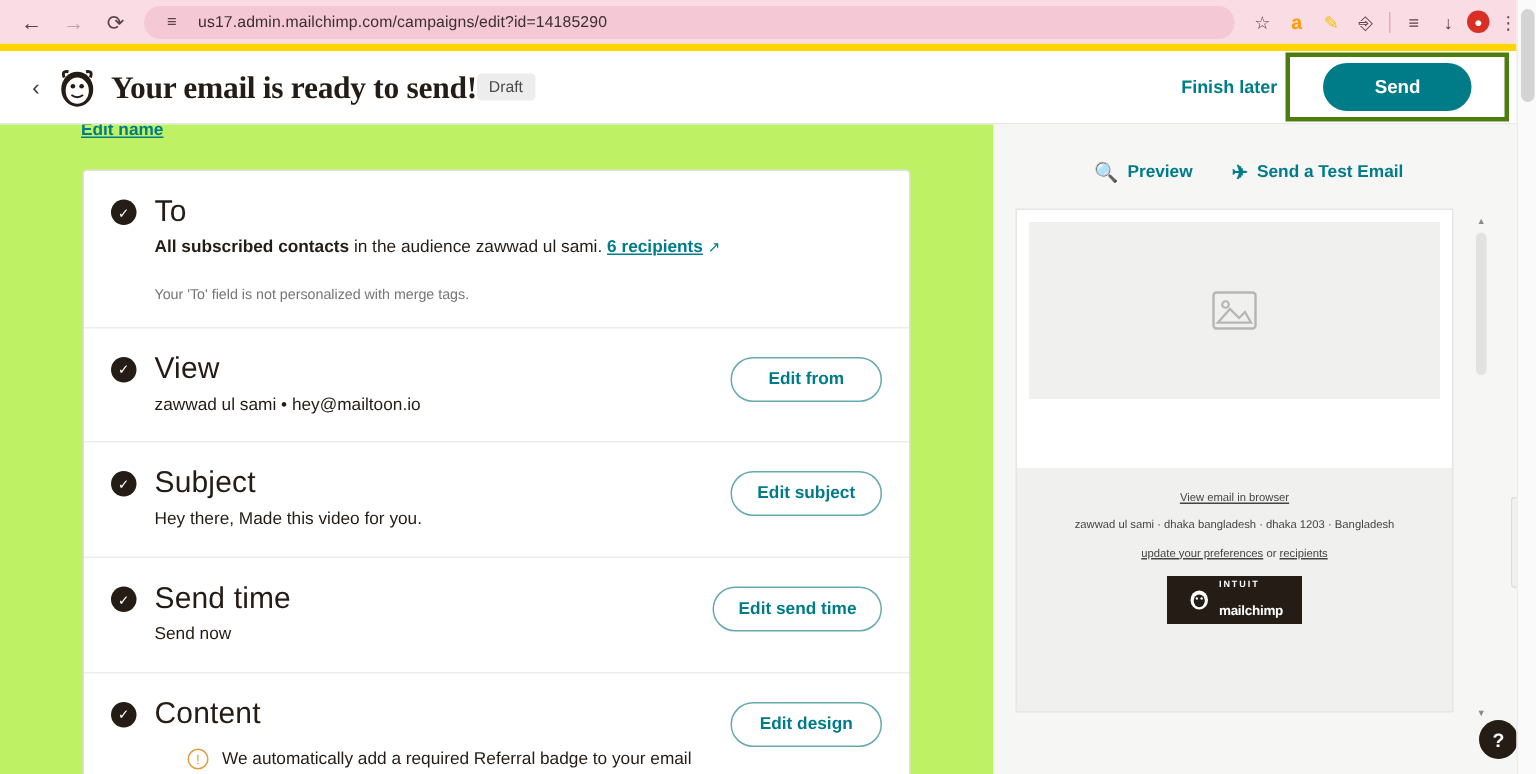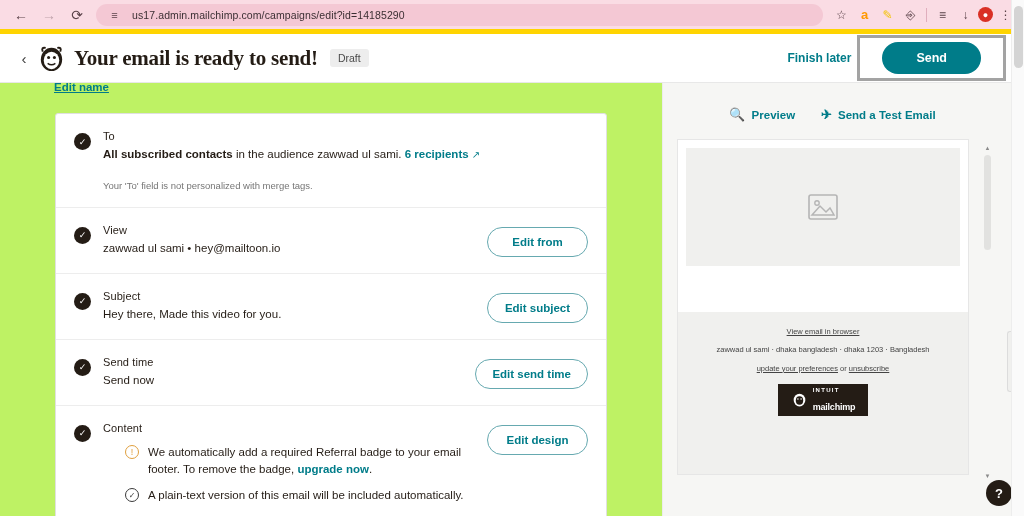--- a/index.html
+++ b/index.html
@@ -50,32 +50,32 @@
     padding: 0 14px; position: relative;
   }
   #back-chevron { font-size: 15px; color: #3b3b3b; width: 20px; text-align: center; }
   #mc-logo { width: 31px; height: 31px; margin: 0 7px 0 2px; flex: 0 0 auto; }
   #page-title {
     font-family: "Liberation Serif", serif;
     font-size: 21px; font-weight: bold; color: #241c15;
     letter-spacing: -.2px; white-space: nowrap;
   }
   #draft-badge {
-    margin-left: 12px; background: #ededed; color: #4a4a4a;
+    background: #ededed; color: #4a4a4a;
     font-size: 10.5px; padding: 3px 8px; border-radius: 3px;
   }
   #header-right {
     margin-left: auto; display: flex; align-items: center; gap: 0;
   }
   #finish-later {
     font-size: 12px; color: #007c89; font-weight: bold;
     margin-right: 6px; white-space: nowrap; text-align: center;
   }
   #send-highlight {
-    border: 3px solid #a3a3a3; background: #fff;
+    border: 3px solid #4d7c0f; background: #fff;
     padding: 4px 22px; margin-right: 4px;
   }
   #send-button {
     background: #007c89; color: #fff; border: none;
     font-size: 12.5px; font-weight: bold;
     padding: 9px 34px; border-radius: 20px;
     font-family: "Liberation Sans", sans-serif; cursor: pointer;
   }
 
   
@@ -102,26 +102,26 @@
   }
   .row:last-child { border-bottom: none; }
   .check-ico {
     width: 17px; height: 17px; border-radius: 50%;
     background: #241c15; color: #fff; flex: 0 0 auto;
     display: flex; align-items: center; justify-content: center;
     font-size: 9px; margin-top: 3px; margin-right: 12px;
   }
   .row-body { flex: 1; min-width: 0; }
   .row-title {
-    font-size: 11px; color: #241c15; margin-bottom: 4px; letter-spacing: .1px;
+    font-size: 20px; color: #241c15; margin-bottom: 4px; letter-spacing: .1px;
   }
   .row-sub { font-size: 11.5px; color: #241c15; line-height: 1.45; }
   .row-sub b { font-weight: bold; }
   .row-hint { font-size: 9.5px; color: #767676; margin-top: 17px; }
-  .lnk { color: #007c89; font-weight: bold; }
+  .lnk { color: #007c89; text-decoration: underline; font-weight: bold; }
   .edit-btn {
     border: 1px solid #66a9b0; color: #007c89; background: #fff;
     font-size: 11.5px; font-weight: bold; padding: 8px 16px;
     border-radius: 18px; white-space: nowrap; margin-top: 3px;
     font-family: "Liberation Sans", sans-serif; cursor: pointer;
     min-width: 101px; text-align: center;
   }
   .notes { margin-top: 10px; }
   .note {
     display: flex; align-items: flex-start; gap: 9px;
@@ -342,21 +342,21 @@
           <path d="M4 21 L12 12 L18 18 L22 14 L26 21 Z" fill="none" stroke="#b5b5b5" stroke-width="1.5"></path>
         </svg>
       </div>
       <div id="preview-white"></div>
       <div id="preview-footer">
         <div class="pf-line">
           <u>View email in browser</u>
         </div>
         <div class="pf-line">zawwad ul sami · dhaka bangladesh · dhaka 1203 · Bangladesh</div>
         <div class="pf-line">
-          <u class="pf-pref">update your preferences</u><span> or </span><u>unsubscribe</u>
+          <u class="pf-pref">update your preferences</u><span> or </span><u>recipients</u>
         </div>
         <div id="mc-badge">
           <svg width="17" height="17" viewBox="0 0 32 32">
             <ellipse cx="16" cy="17" rx="11" ry="12" fill="#fff"></ellipse>
             <ellipse cx="16" cy="18" rx="7" ry="8" fill="#241c15"></ellipse>
             <circle cx="13" cy="15" r="1.5" fill="#fff"></circle>
             <circle cx="19" cy="15" r="1.5" fill="#fff"></circle>
           </svg>
           <div id="mc-badge-txt">
             <span class="t1">INTUIT</span>

